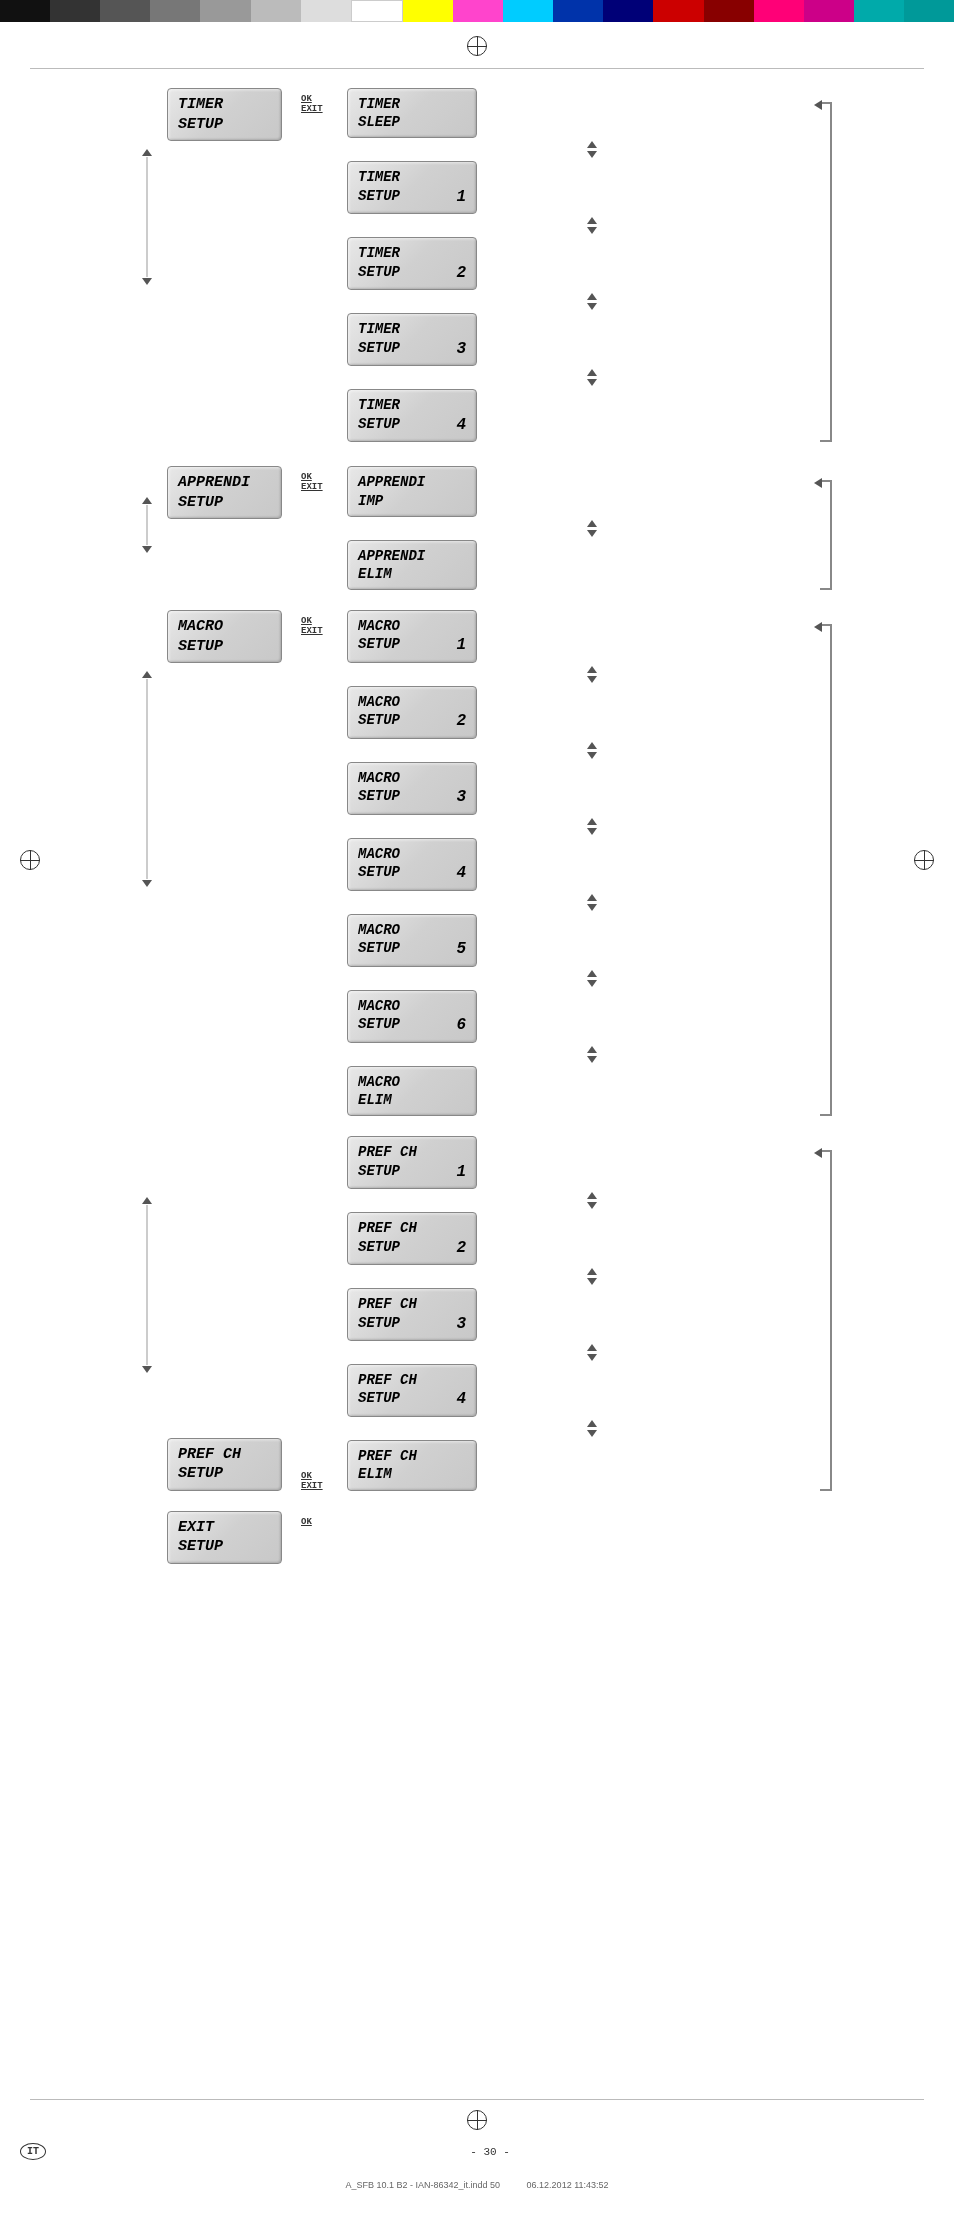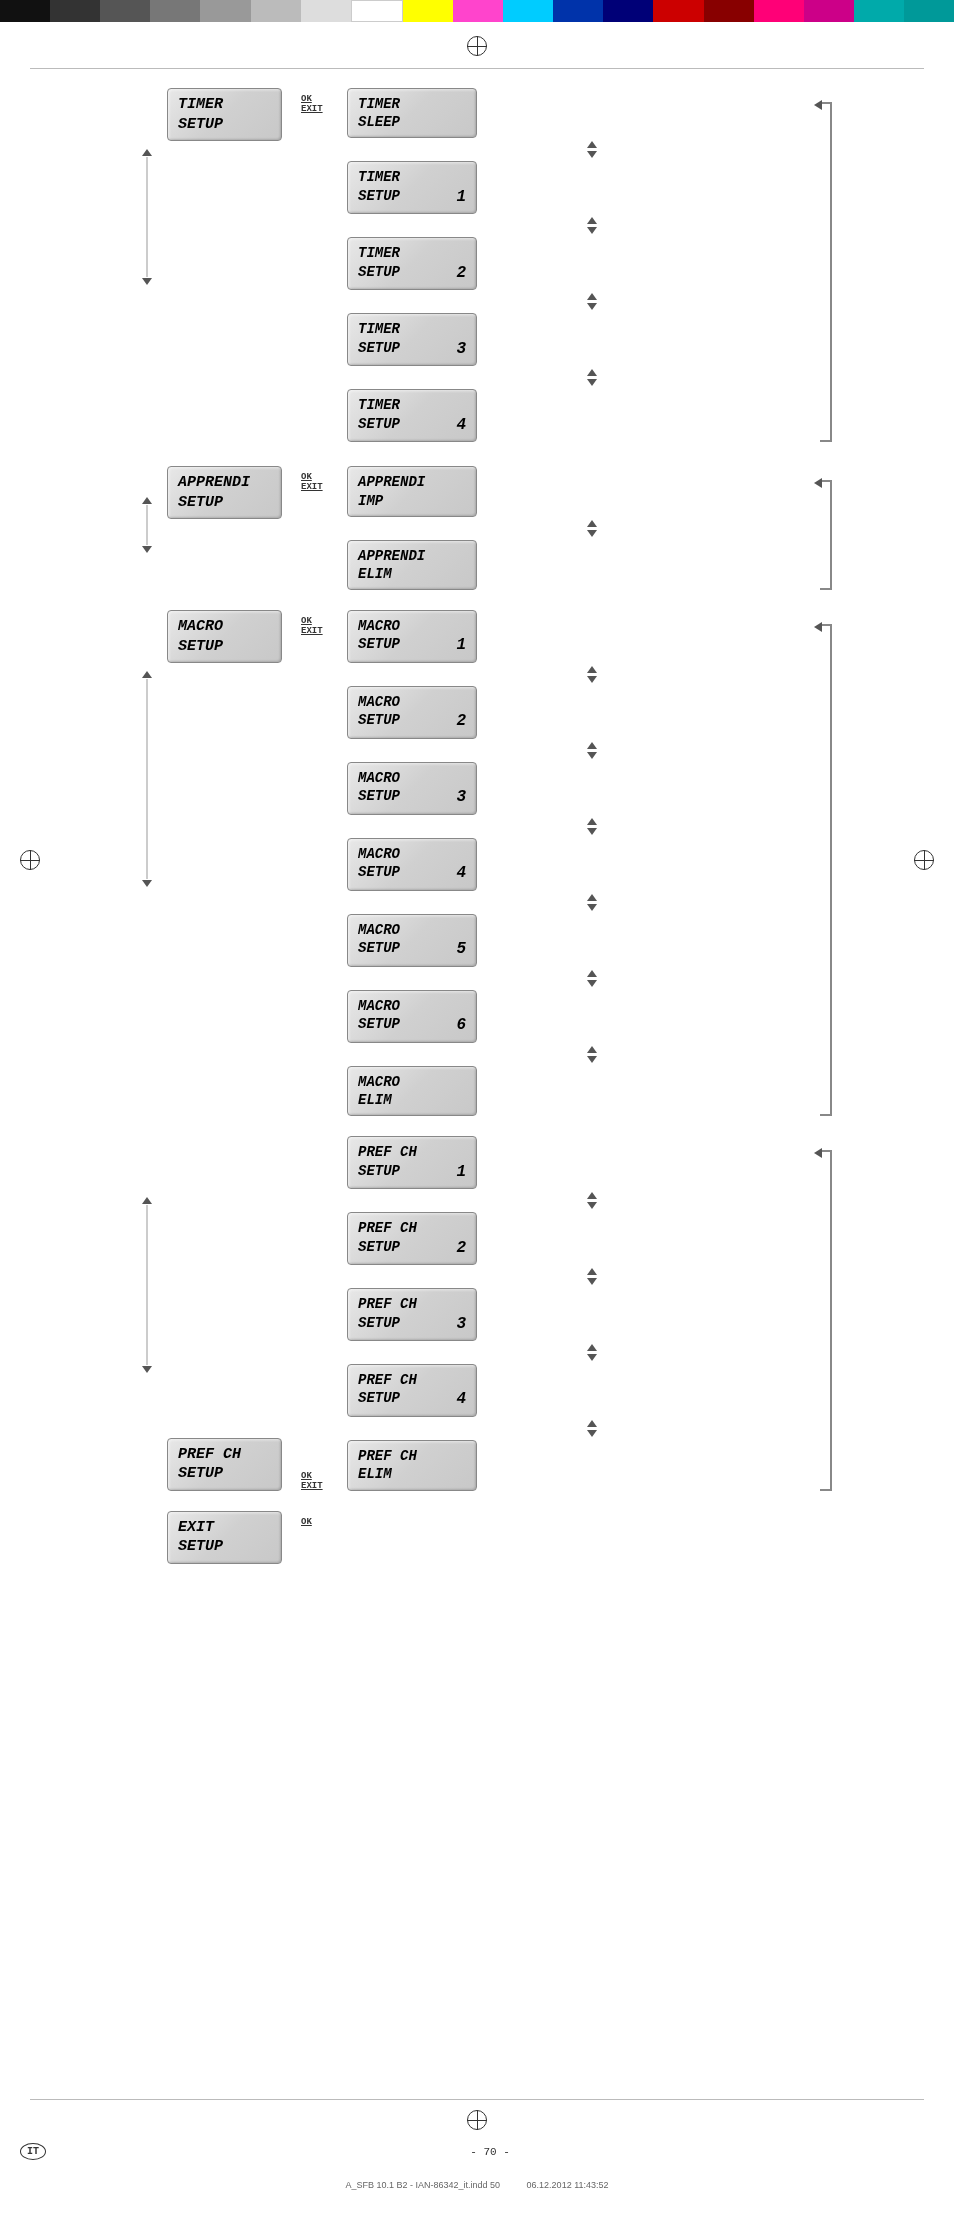--- a/index.html
+++ b/index.html
@@ -551,21 +551,21 @@
       <div style="width:50px; flex-shrink:0; display:flex; flex-direction:column; padding-top:6px; padding-left:4px;">
         <span class="ok-label">OK</span>
       </div>
     </div>
   </div>
 
 </div>
 
 <div class="page-bottom">
   <div class="it-badge">IT</div>
-  <span>- 70 -</span>
+  <span>- 30 -</span>
   <span></span>
 </div>
 
 <div class="footer-text">
   <span>A_SFB 10.1 B2 - IAN-86342_it.indd   50</span>
   <span style="margin-left:24px;">06.12.2012   11:43:52</span>
 </div>
 
 <div style="position:absolute; bottom:120px; left:30px; right:30px; height:1px; background:#bbb;"></div>
 <div style="position:absolute; top:68px; left:30px; right:30px; height:1px; background:#bbb;"></div>

